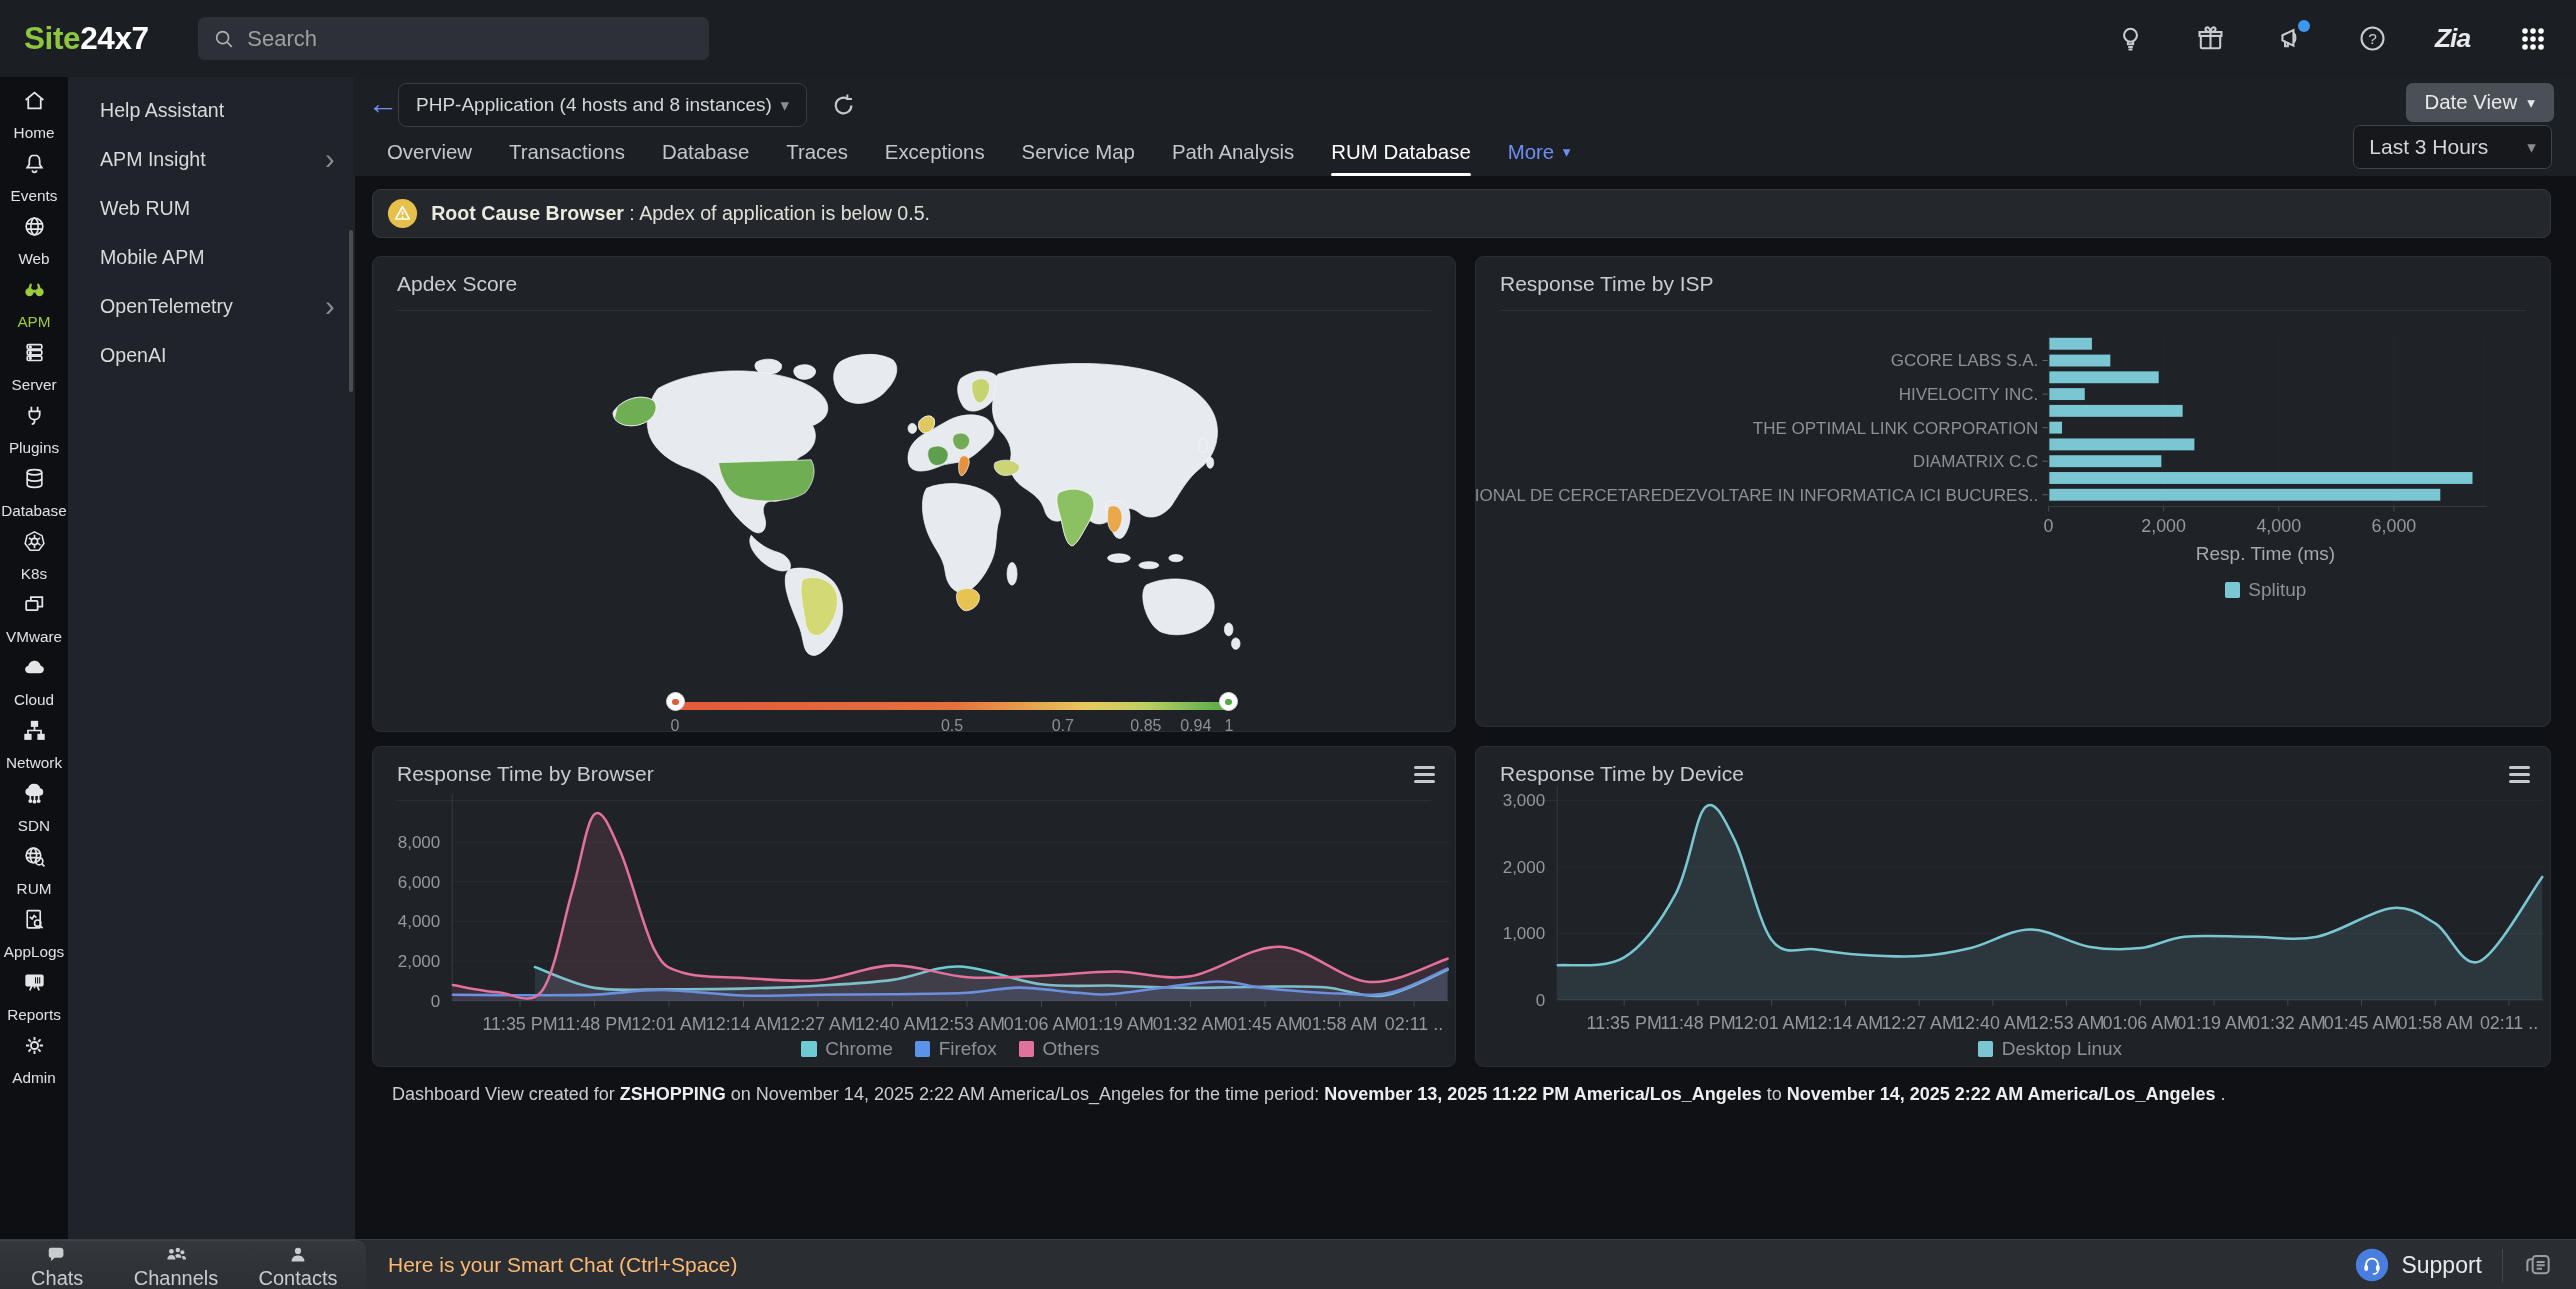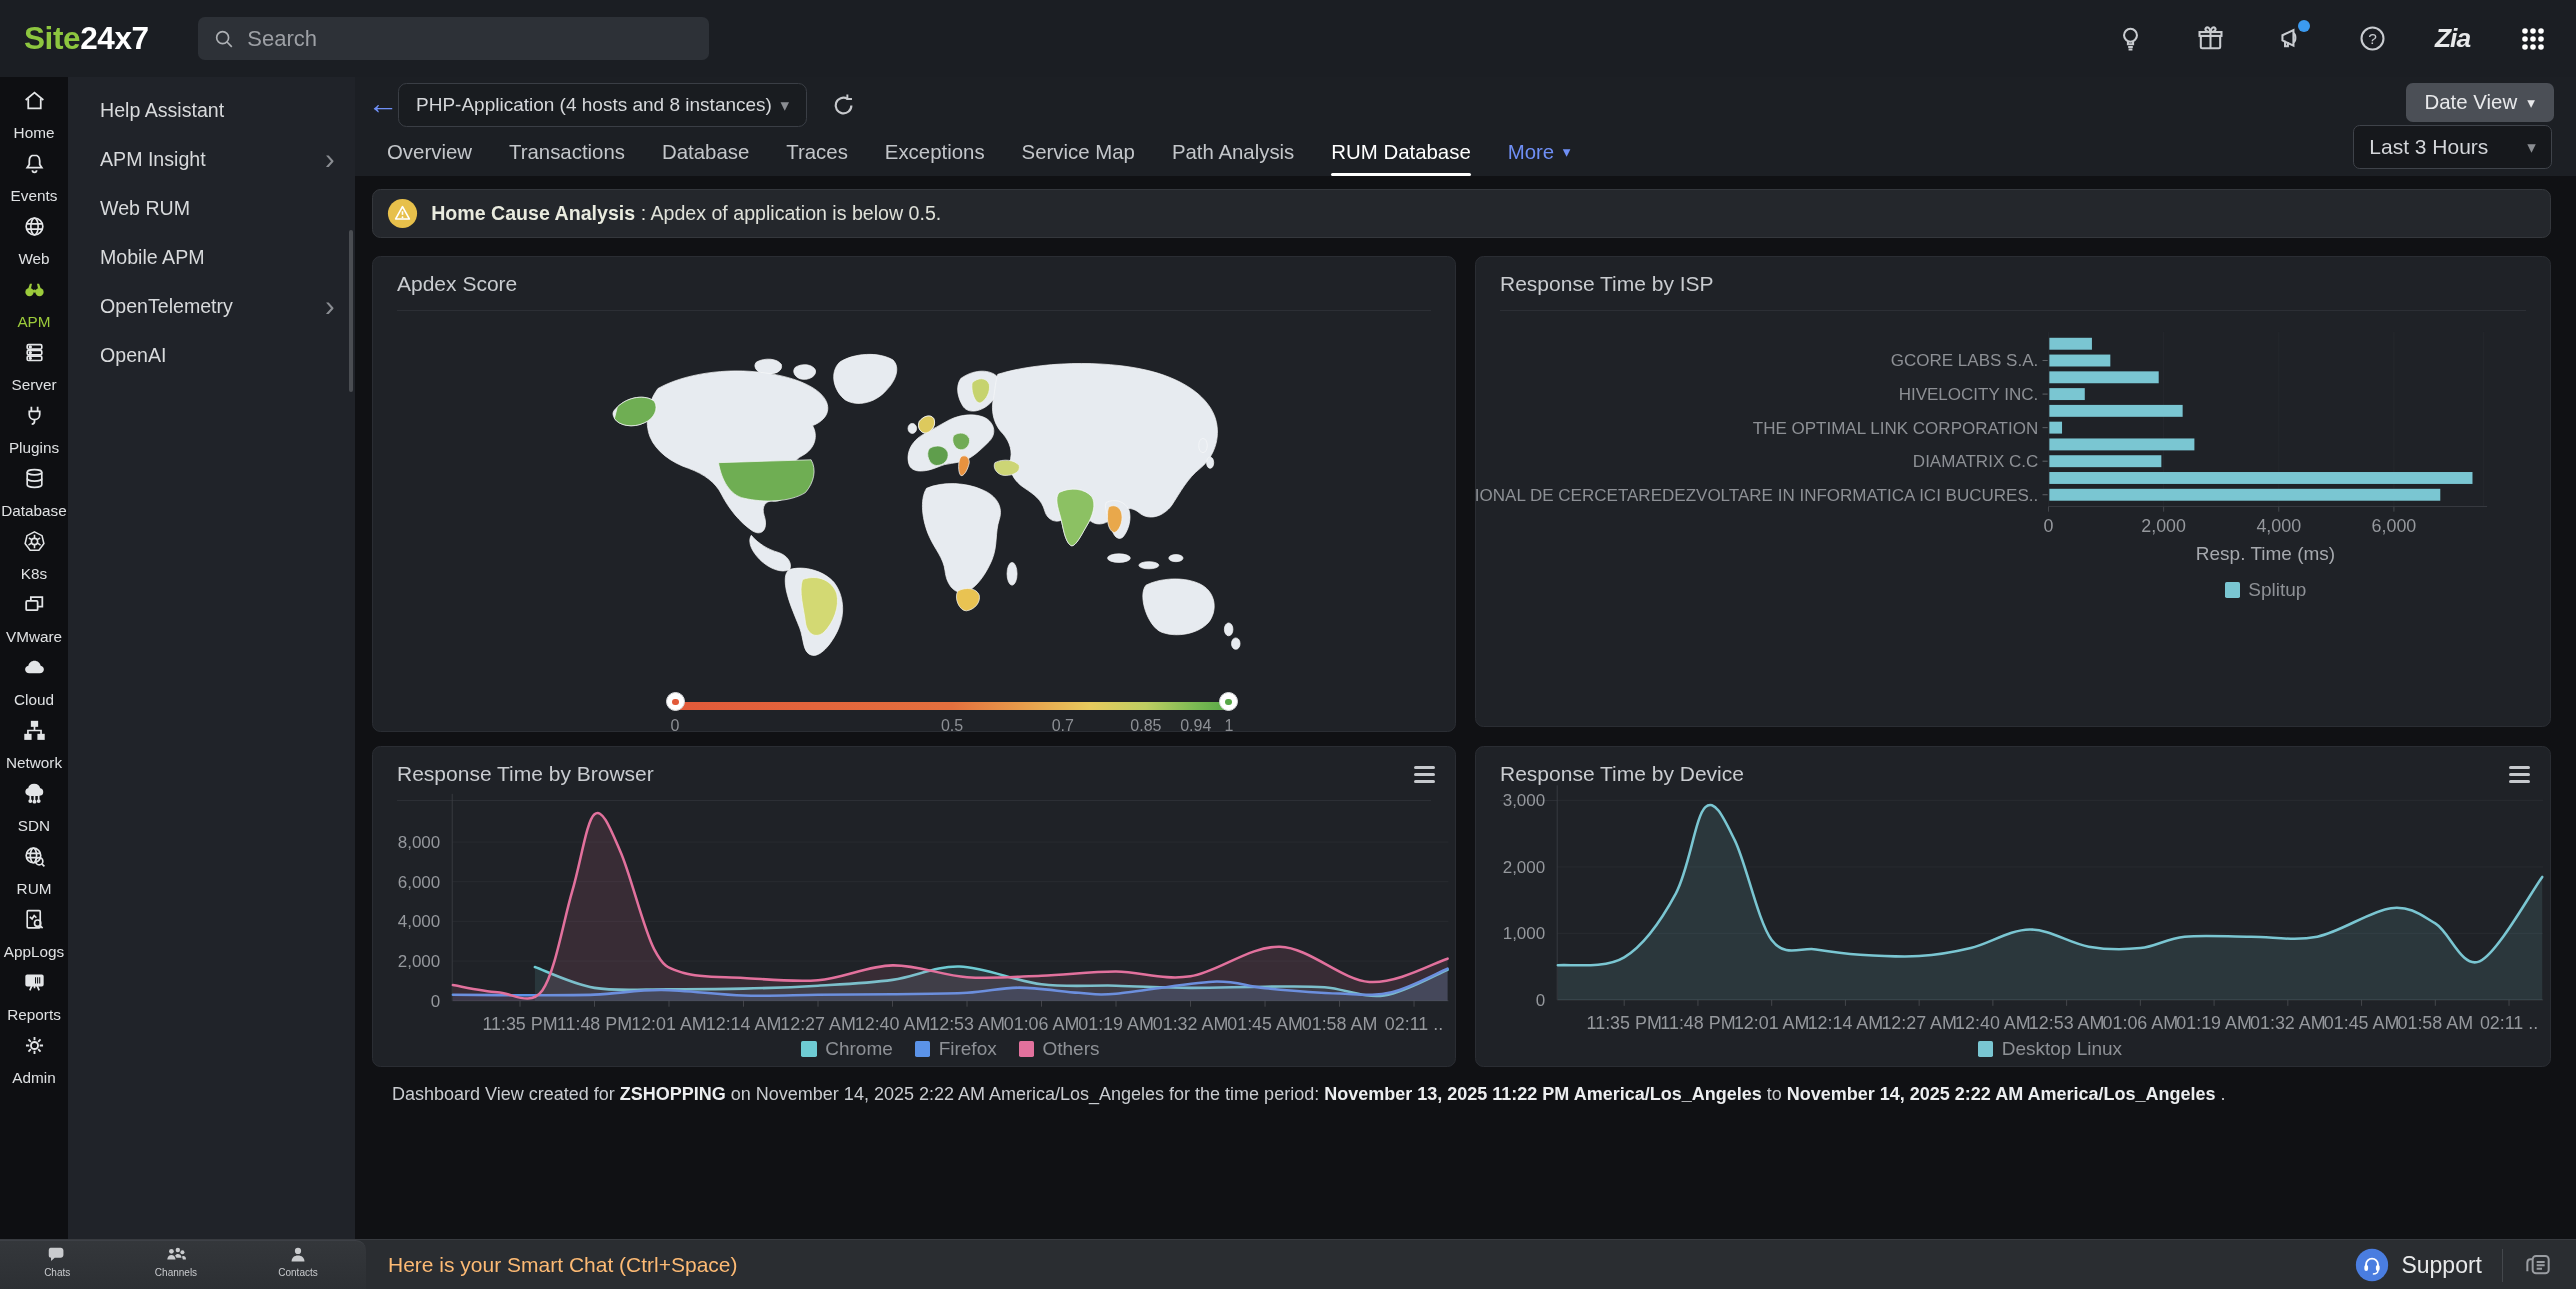--- a/index.html
+++ b/index.html
@@ -86,21 +86,21 @@
   .axis-label { position:absolute; text-align:center; font-size:19px; color:#a6a9ae; }
 
   
   .footnote { position:absolute; left:392px; top:1084px; font-size:18px; color:#c9ccd0; }
   .footnote b { color:#eceef0; }
 
   
   .bottombar { position:absolute; left:0; top:1239px; width:2576px; height:50px; background:#2a2d31; border-top:0.9px solid #383b40; z-index:40; }
   .bb-left { position:absolute; left:0; top:0; width:366px; height:50px; background:linear-gradient(#34373b,#2c2f33); border-top-right-radius:10.2px; border-top:0.9px solid #3d4046; }
   .bb-item { position:absolute; top:3.4px; width:94px; display:flex; flex-direction:column; align-items:center; gap:0.9px; color:#c9cbce; cursor:pointer; }
-  .bb-item .bbl { font-size:10px; }
+  .bb-item .bbl { font-size:20px; }
   .smartchat { position:absolute; left:388px; top:0; height:50px; display:flex; align-items:center; font-size:21px; color:#fdba74; }
   .support { position:absolute; right:94px; top:0; height:50px; display:flex; align-items:center; gap:12px; font-size:23px; color:#e8e9ea; cursor:pointer; }
   .bb-divider { position:absolute; right:73px; top:8.5px; width:0.9px; height:33px; background:#44474c; }
   .bb-copy { position:absolute; right:22px; top:7.7px; color:#9a9da2; cursor:pointer; }
 </style>
 </head>
 <body>
 
 <div id="app">
 
@@ -362,21 +362,21 @@
     </div>
   </div>
 
   <div class="alert">
     <svg class="alert-icon" viewBox="0 0 34 34">
       <circle cx="17" cy="17" r="16" fill="#e7c04b"></circle>
       <path d="M17,9.5 L24.5,23 H9.5 Z" fill="none" stroke="#ffffff" stroke-width="1.8" stroke-linejoin="round"></path>
       <line x1="17" y1="14.5" x2="17" y2="18.5" stroke="#ffffff" stroke-width="1.8"></line>
       <circle cx="17" cy="21" r="1" fill="#ffffff"></circle>
     </svg>
-    <span class="alert-text"><b>Home Cause Analysis</b><span> : Apdex of application is below 0.5.</span></span>
+    <span class="alert-text"><b>Root Cause Browser</b><span> : Apdex of application is below 0.5.</span></span>
   </div>
 
   <div class="panel p-apdex">
     <div class="panel-title">Apdex Score</div>
     <div class="panel-divider"></div>
     <svg class="apdex-map" viewBox="0 0 960 480" preserveAspectRatio="xMidYMid meet">
       <g fill="#e7ebf0" stroke="#f6f8fa" stroke-width="1" stroke-linejoin="round">
         <path d="M370,55 C390,42 425,40 445,52 C455,62 450,80 435,95 C420,112 395,118 378,108 C362,96 355,70 370,55 Z"></path>
         <path d="M253,55 C265,48 283,50 288,58 C291,66 282,72 268,72 C256,72 247,62 253,55 Z"></path>
         <path d="M308,62 C318,56 332,58 336,66 C338,74 328,80 318,79 C308,78 302,68 308,62 Z"></path>

